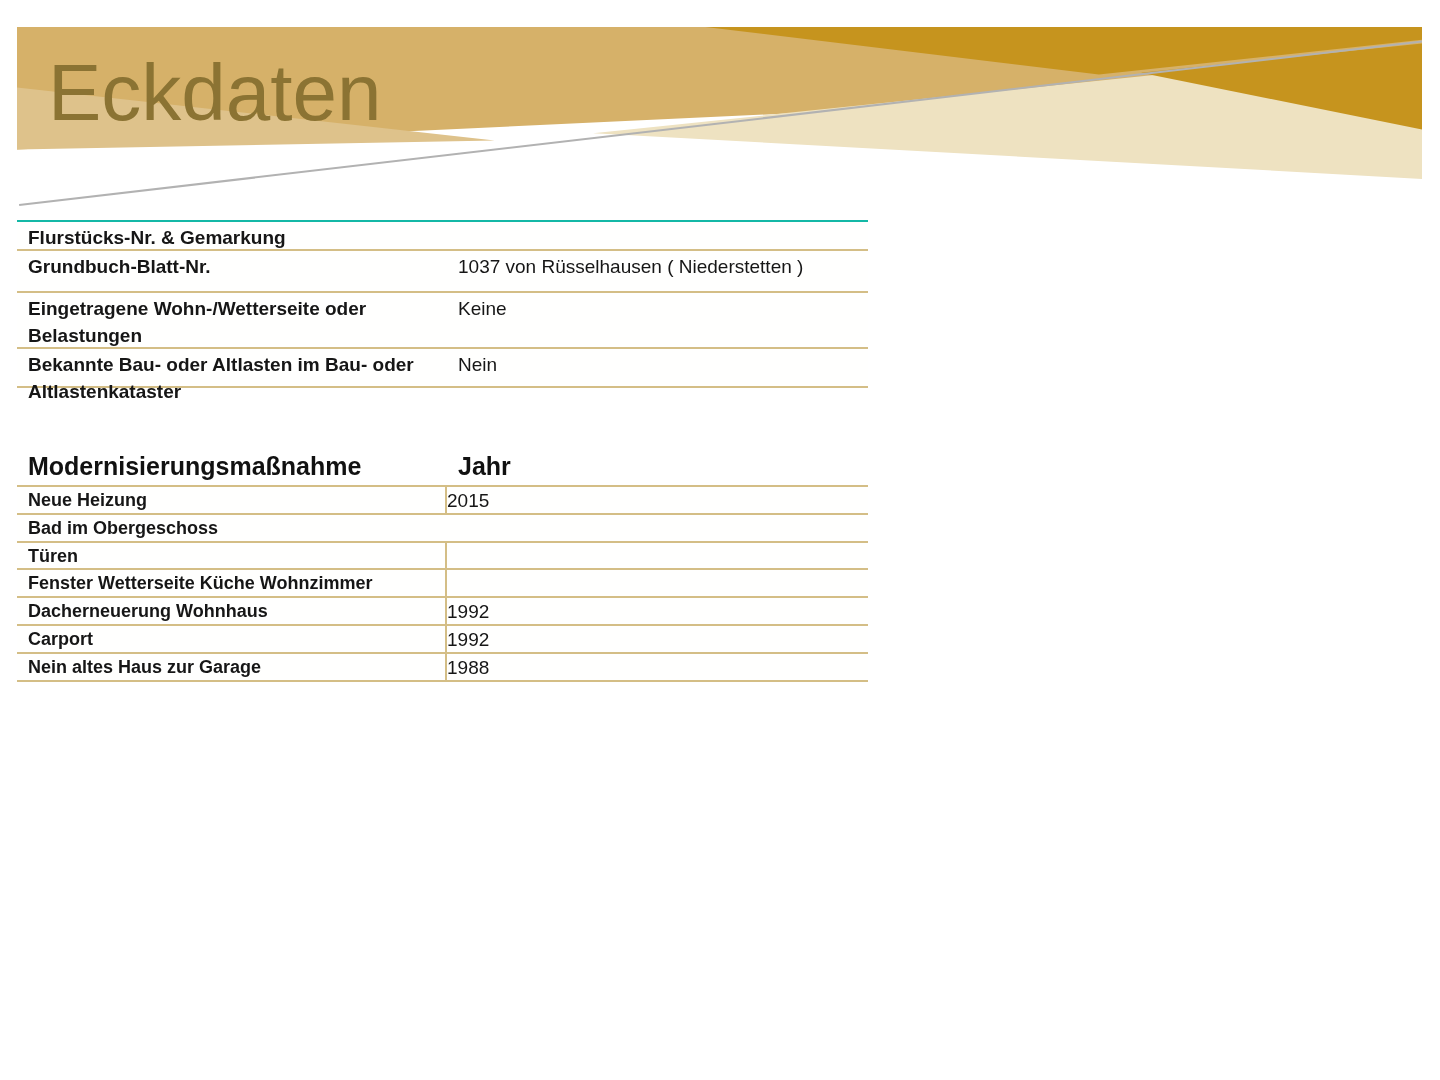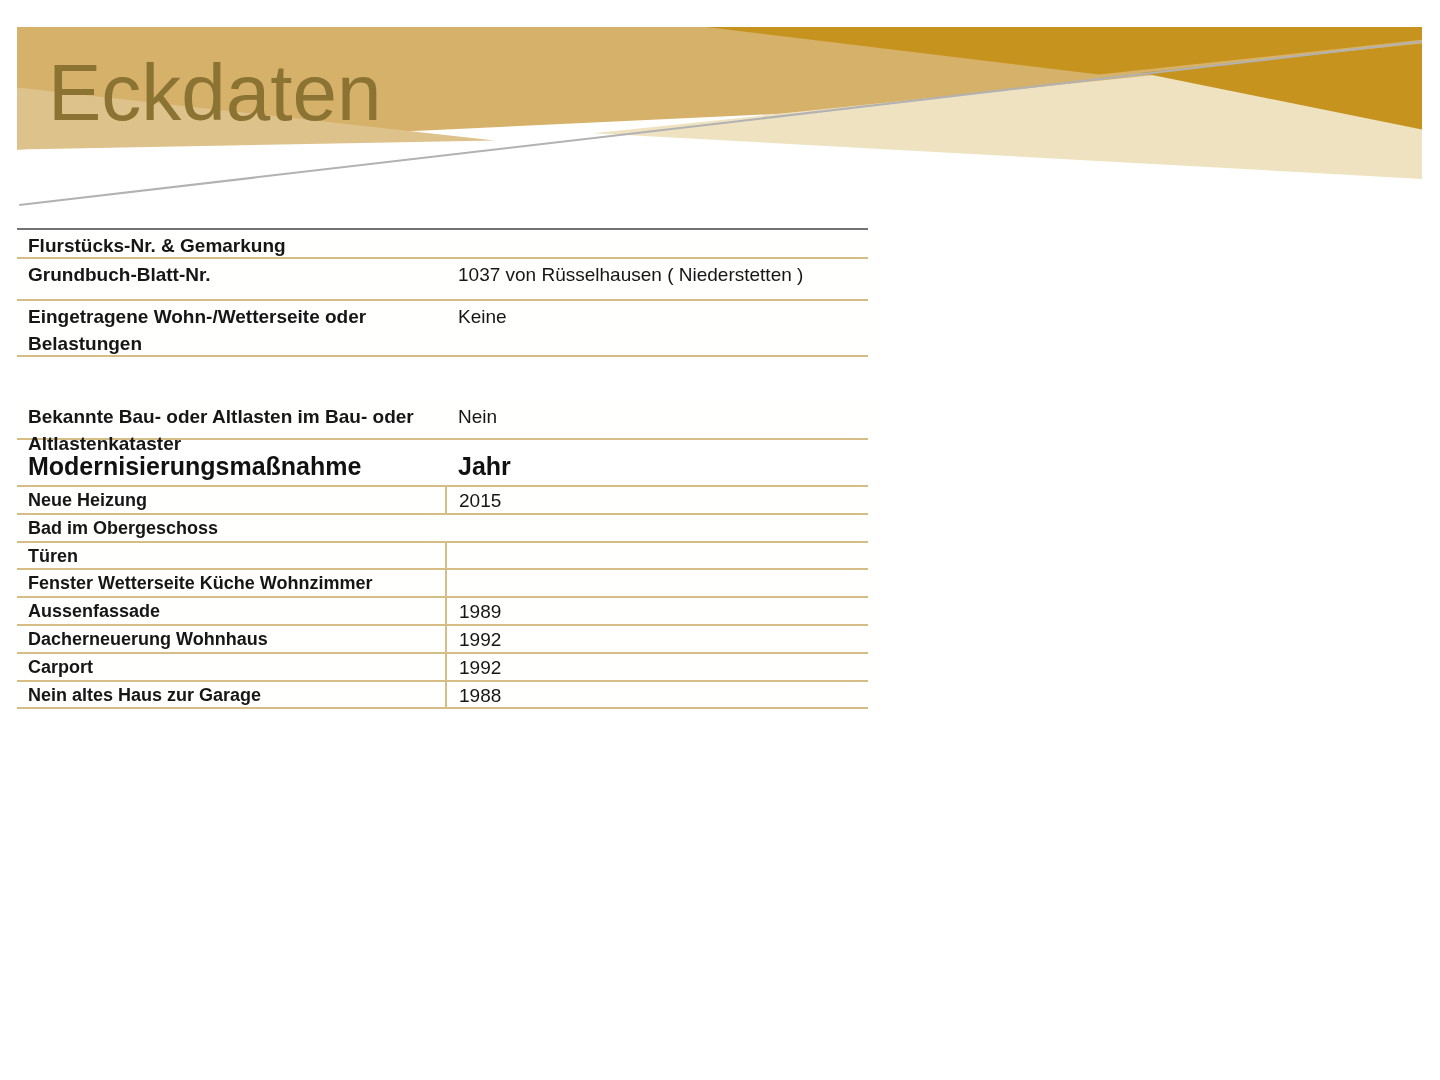--- a/index.html
+++ b/index.html
@@ -53,34 +53,34 @@
     line-height: 96px;
     font-weight: 400;
     color: #8b7333;
     white-space: nowrap;
   }
 
   
   .facts-table {
     position: absolute;
     left: 17px;
-    top: 228px;
+    top: 220px;
     width: 851px;
-    border-top: 2px solid #737373;
+    border-top: 2px solid #14b8a6;
   }
   .facts-table .row {
     display: flex;
     box-sizing: border-box;
     border-bottom: 2px solid #d4be86;
     background: #fffffe;
   }
   .row-h1 { height: 29px; }
   .row-h2 { height: 42px; }
   .row-h3 { height: 56px; }
-  .row-h4 { height: 39px; margin-top: 44px; }
+  .row-h4 { height: 39px; }
   .cell-label {
     width: 428px;
     box-sizing: border-box;
     padding: 2px 24px 0 11px;
     font-size: 19px;
     line-height: 27px;
     font-weight: bold;
   }
   .cell-value {
     flex: 1;
@@ -125,21 +125,21 @@
     font-size: 18px;
     line-height: 25px;
     font-weight: bold;
     white-space: nowrap;
     overflow: hidden;
   }
   .m-year {
     flex: 1;
     box-sizing: border-box;
     border-left: 2px solid #d4be86;
-    padding: 1px 0 0 12px;
+    padding: 1px 0 0 0;
     font-size: 19px;
     line-height: 25px;
   }
 </style>
 </head>
 <body>
 
 <div class="banner">
   <div class="shape s-tan"></div>
   <div class="shape s-wedge"></div>
@@ -183,24 +183,20 @@
   </div>
   <div class="row">
     <div class="m-label">Türen</div>
     <div class="m-year"></div>
   </div>
   <div class="row">
     <div class="m-label">Fenster Wetterseite Küche Wohnzimmer</div>
     <div class="m-year"></div>
   </div>
   <div class="row">
-    <div class="m-label">Aussenfassade</div>
-    <div class="m-year">1989</div>
-  </div>
-  <div class="row">
     <div class="m-label">Dacherneuerung Wohnhaus</div>
     <div class="m-year">1992</div>
   </div>
   <div class="row">
     <div class="m-label">Carport</div>
     <div class="m-year">1992</div>
   </div>
   <div class="row">
     <div class="m-label">Nein altes Haus zur Garage</div>
     <div class="m-year">1988</div>

